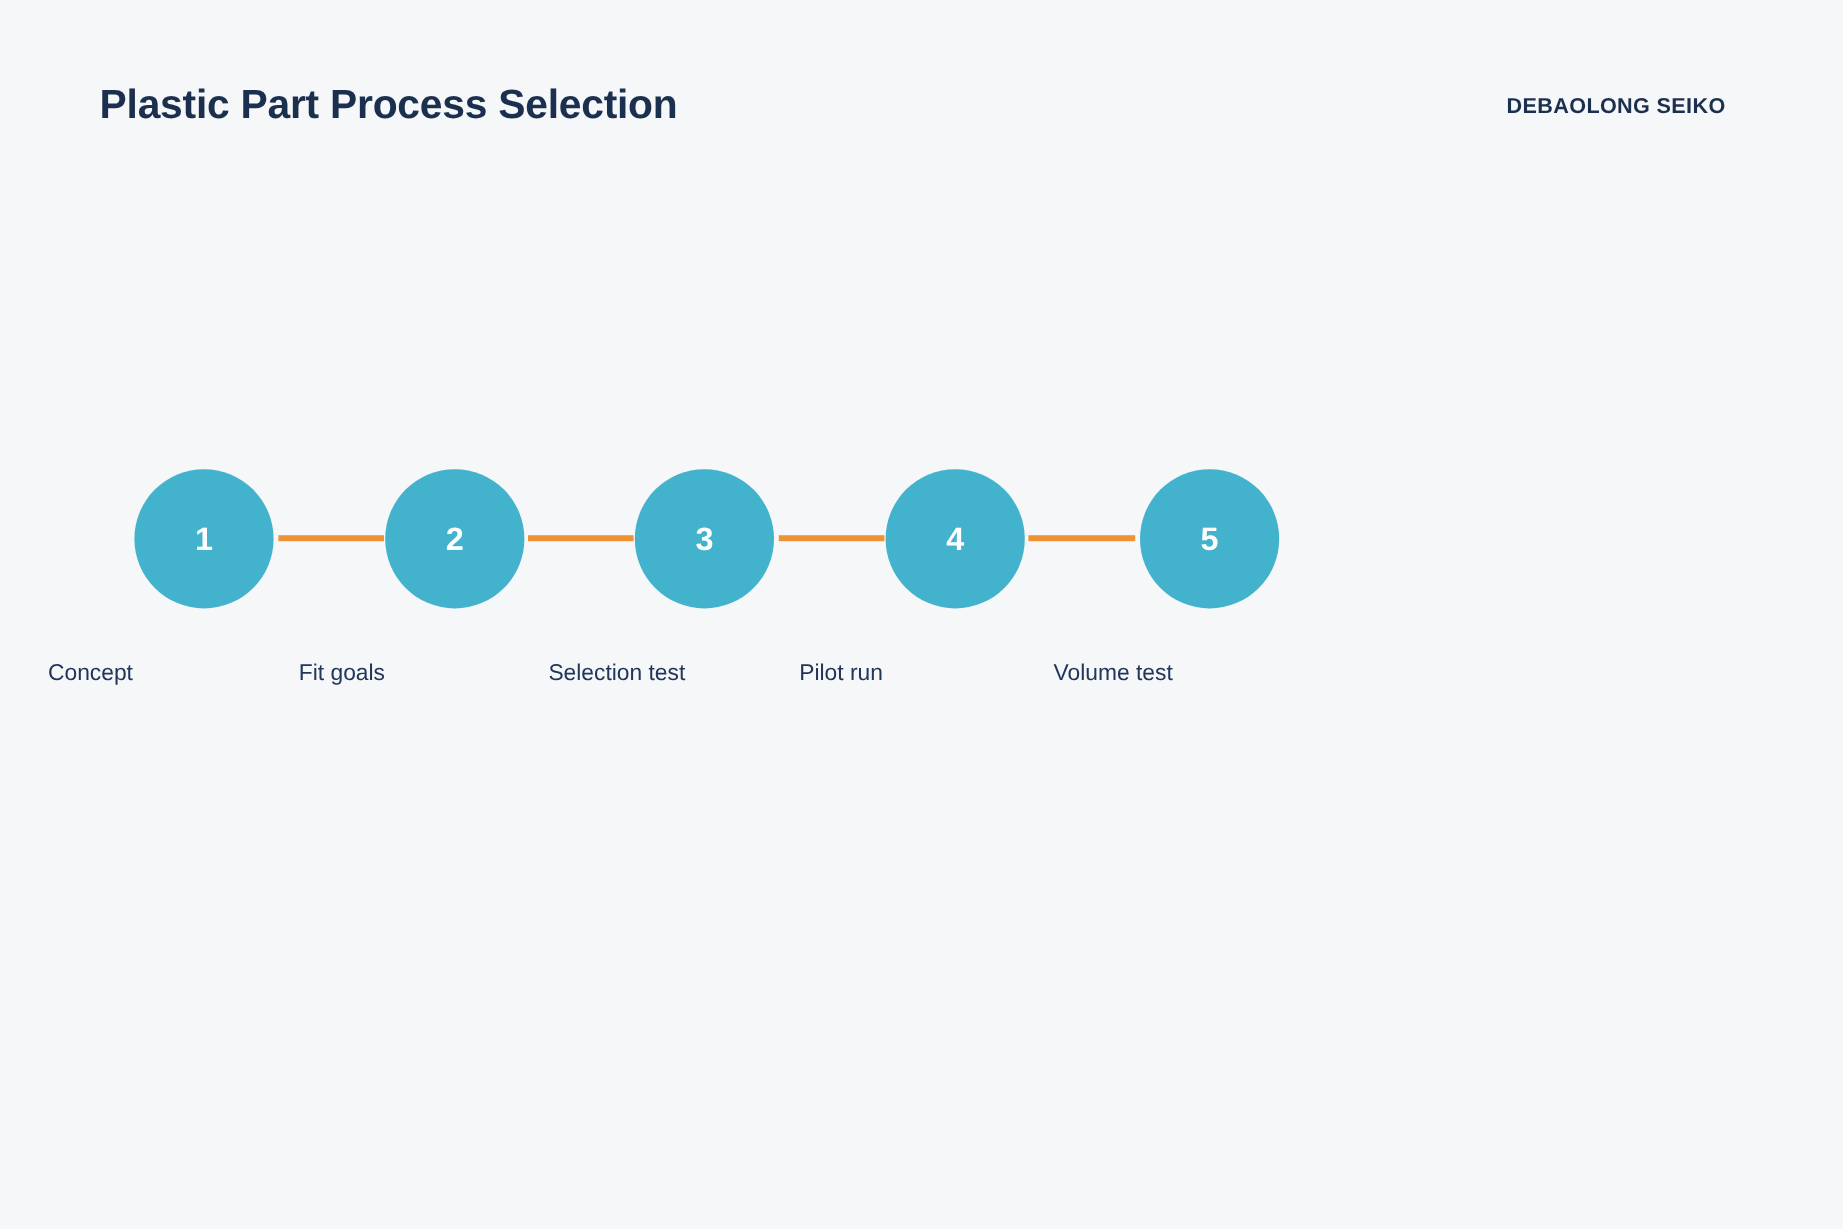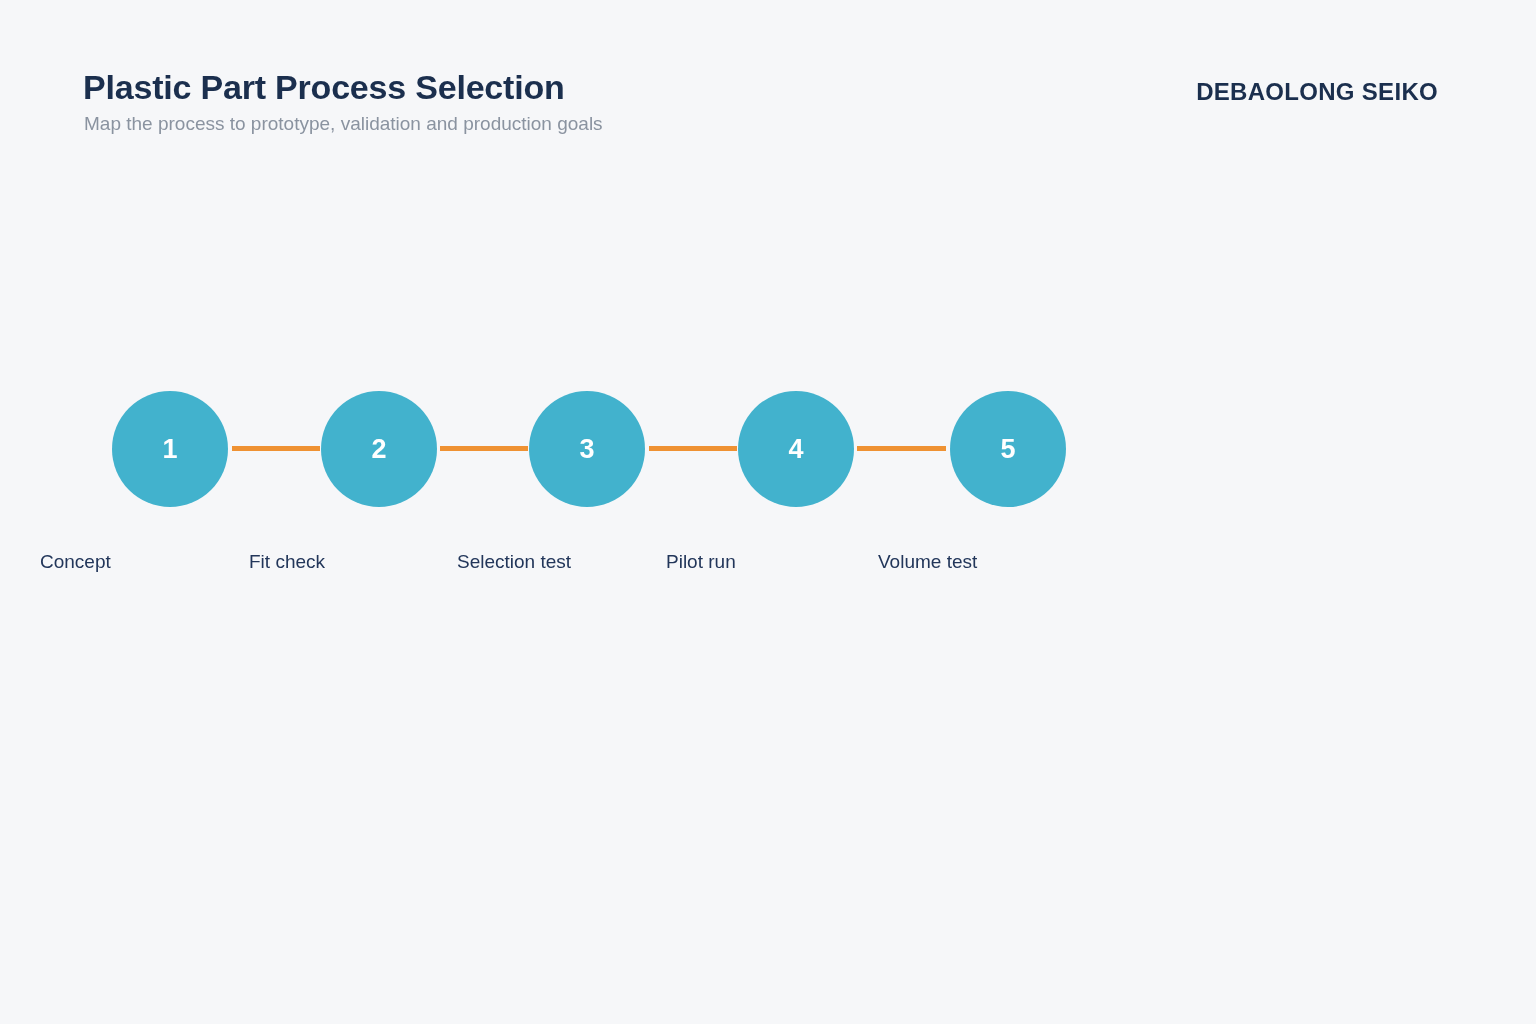--- a/index.html
+++ b/index.html
@@ -44,21 +44,21 @@
     font-size: 19px;
     font-weight: normal;
     color: #8a93a0;
     white-space: nowrap;
   }
 
   .brand {
     position: absolute;
     right: 114px;
     top: 78px;
-    font-size: 24px;
+    font-size: 18px;
     font-weight: bold;
     color: #1b2f4e;
     letter-spacing: 0.3px;
     white-space: nowrap;
   }
 
   
   .flow {
     position: absolute;
     left: 112px;
@@ -115,21 +115,20 @@
     font-size: 19px;
     color: #22365a;
     white-space: nowrap;
   }
 </style>
 </head>
 <body>
 
 <div class="header">
   <div class="page-title">Plastic Part Process Selection</div>
-  <div class="page-subtitle">Map the process to prototype, validation and production goals</div>
   <div class="brand">DEBAOLONG SEIKO</div>
 </div>
 
 <div class="flow">
   <div class="flow-track">
 
     <div class="connector" style="left:120px; width:88px;"></div>
     <div class="connector" style="left:328px; width:88px;"></div>
     <div class="connector" style="left:537px; width:88px;"></div>
     <div class="connector" style="left:745px; width:89px;"></div>
@@ -138,21 +137,21 @@
       <div class="node-circle">
         <span class="node-number">1</span>
       </div>
       <div class="node-label">Concept</div>
     </div>
 
     <div class="node" style="left:209px;">
       <div class="node-circle">
         <span class="node-number">2</span>
       </div>
-      <div class="node-label">Fit check</div>
+      <div class="node-label">Fit goals</div>
     </div>
 
     <div class="node" style="left:417px;">
       <div class="node-circle">
         <span class="node-number">3</span>
       </div>
       <div class="node-label">Selection test</div>
     </div>
 
     <div class="node" style="left:626px;">

